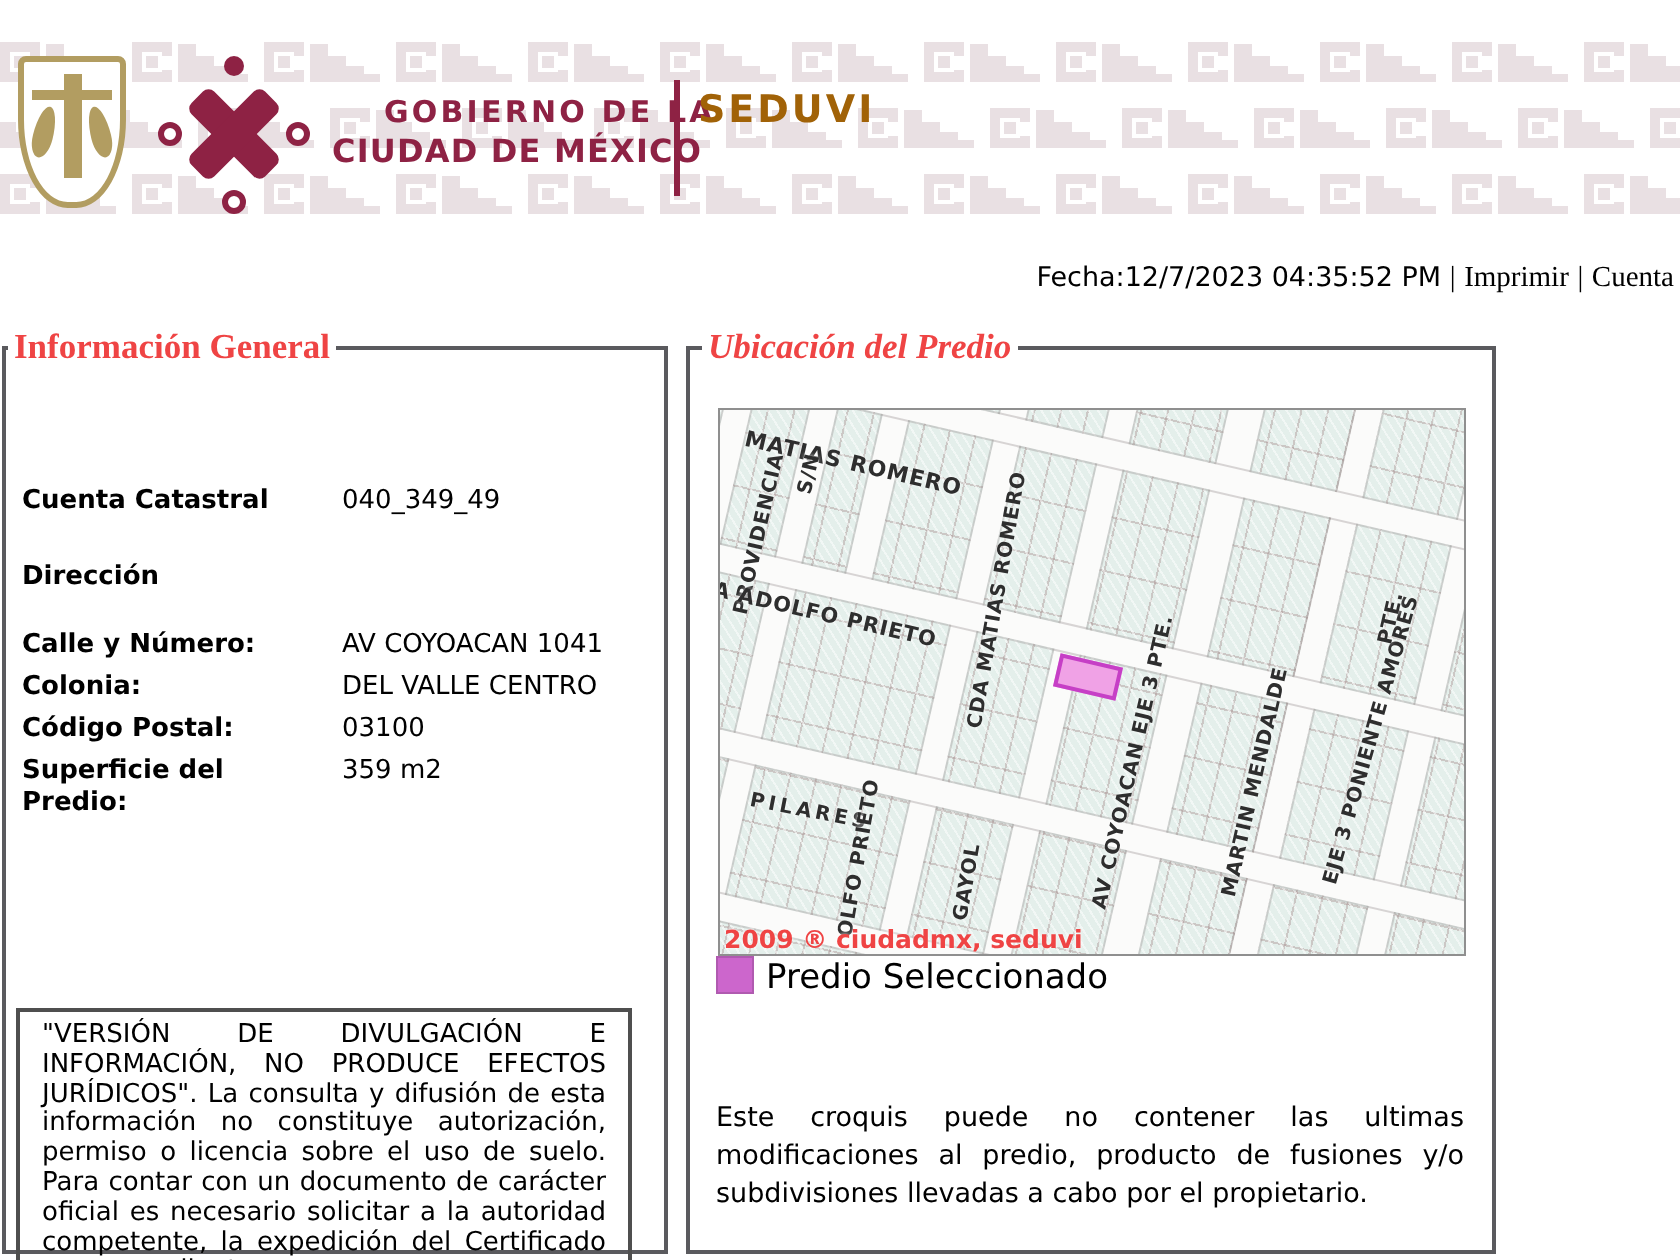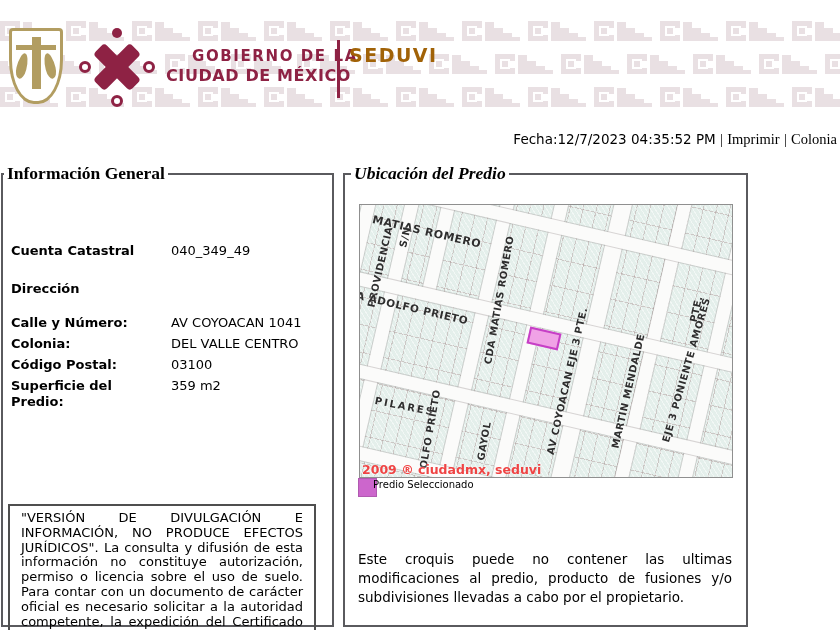--- a/index.html
+++ b/index.html
@@ -47,21 +47,21 @@
   #app-line1{font-size:19px;letter-spacing:1.5px;}
   #app-line2{font-size:19px;letter-spacing:0.4px;}
 
   
   #date-line{position:absolute;top:131px;right:3px;font-size:13.5px;white-space:nowrap;z-index:3;}
   #date-line .serif{font-family:"Liberation Serif",serif;font-size:14.5px;}
   #date-line a{color:#000;text-decoration:none;cursor:pointer;}
 
   
   fieldset{position:absolute;margin:0;padding:0;border:2px solid #5a5a5e;background:#fff;}
-  legend{font-family:"Liberation Serif",serif;font-weight:bold;font-size:17.5px;color:#000000;
+  legend{font-family:"Liberation Serif",serif;font-weight:bold;font-size:17.5px;color:#ef4444;
          padding:0 3px;white-space:nowrap;}
   #fs-general{left:1px;top:163px;width:329px;height:460px;}
   #fs-general legend{margin-left:1px;}
   #fs-location{left:343px;top:163px;width:401px;height:460px;}
   #fs-location legend{margin-left:6px;font-style:italic;}
 
   
   .field-row{position:absolute;left:0;width:100%;font-size:13px;line-height:16px;}
   .field-label{position:absolute;left:8px;width:158px;font-weight:bold;}
   .field-value{position:absolute;left:168px;white-space:nowrap;}
@@ -83,21 +83,21 @@
              letter-spacing:0.5px;text-shadow:0 0 2px rgba(255,255,255,.9);z-index:4;}
   .map-label.v{transform:translate(-50%,-50%) rotate(-77deg);}
   #selected-parcel{position:absolute;left:168px;top:125px;width:28px;height:13px;background:#f0a2e6;
              border:2px solid #c63fc6;transform:rotate(13deg);z-index:3;}
   #map-copyright{position:absolute;left:2px;bottom:0px;font-size:12.5px;font-weight:600;color:#ef4444;
              z-index:5;text-shadow:0 0 2px #fff;}
 
   
   #legend-row{position:absolute;left:13px;top:294px;height:20px;}
   #legend-swatch{position:absolute;left:0;top:0;width:17px;height:17px;background:#cc66cc;border:1px solid #b05ab0;}
-  #legend-label{position:absolute;left:15px;top:1px;font-size:10px;white-space:nowrap;}
+  #legend-label{position:absolute;left:25px;top:1px;font-size:17px;white-space:nowrap;}
   #map-note{position:absolute;left:13px;top:366px;width:374px;font-size:13.5px;line-height:19px;text-align:justify;}
 </style>
 </head>
 <body>
 
 <div id="stage">
 
   <div class="greca-row" style="top:15px">
       <div class="greca" style="left: 0px;">
         <i class="g-sp"></i>
@@ -398,21 +398,21 @@
   <div id="brand-divider" class="hdr-el"></div>
   <div id="app-text" class="hdr-el">
     <div id="app-line1">SEDUVI</div>
   </div>
 
   <div id="date-line">
     <span>Fecha:12/7/2023 04:35:52 PM</span>
     <span class="serif">|</span>
     <a class="serif">Imprimir</a>
     <span class="serif">|</span>
-    <a class="serif">Colonia</a>
+    <a class="serif">Cuenta</a>
   </div>
 
   <fieldset id="fs-general">
     <legend>Información General</legend>
 
     <div class="field-row" style="top:59px">
       <span class="field-label">Cuenta Catastral</span>
       <span class="field-value">040_349_49</span>
     </div>
     <div class="field-row" style="top:97px">

